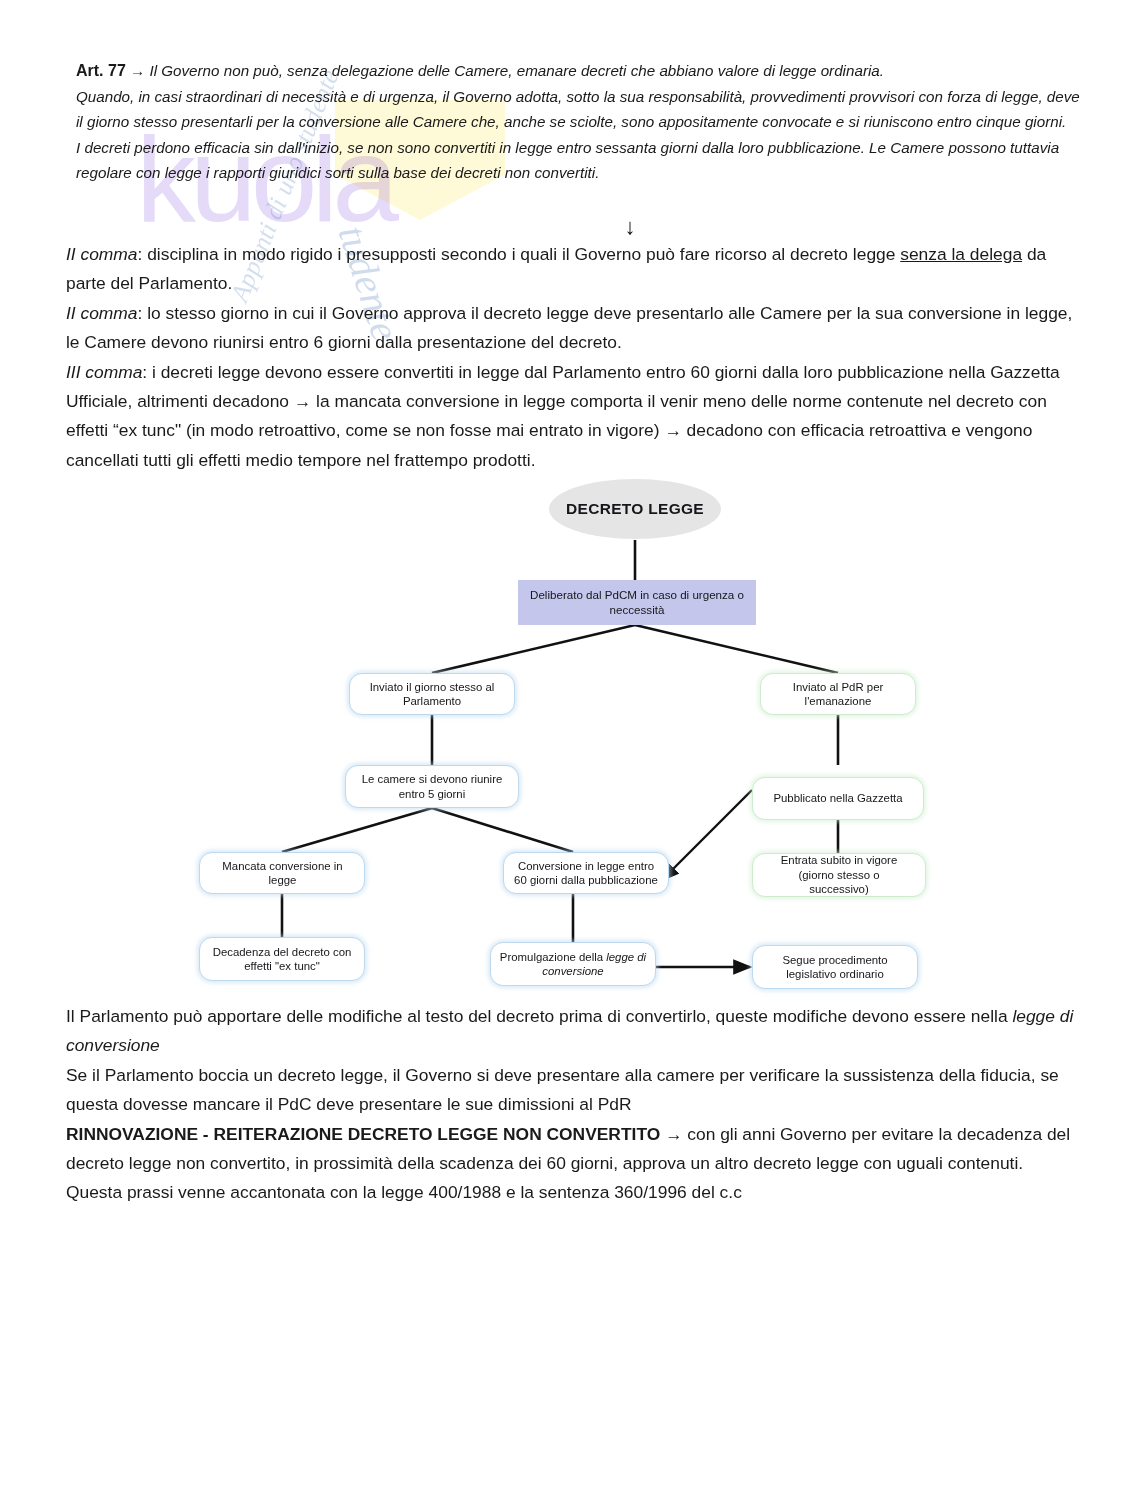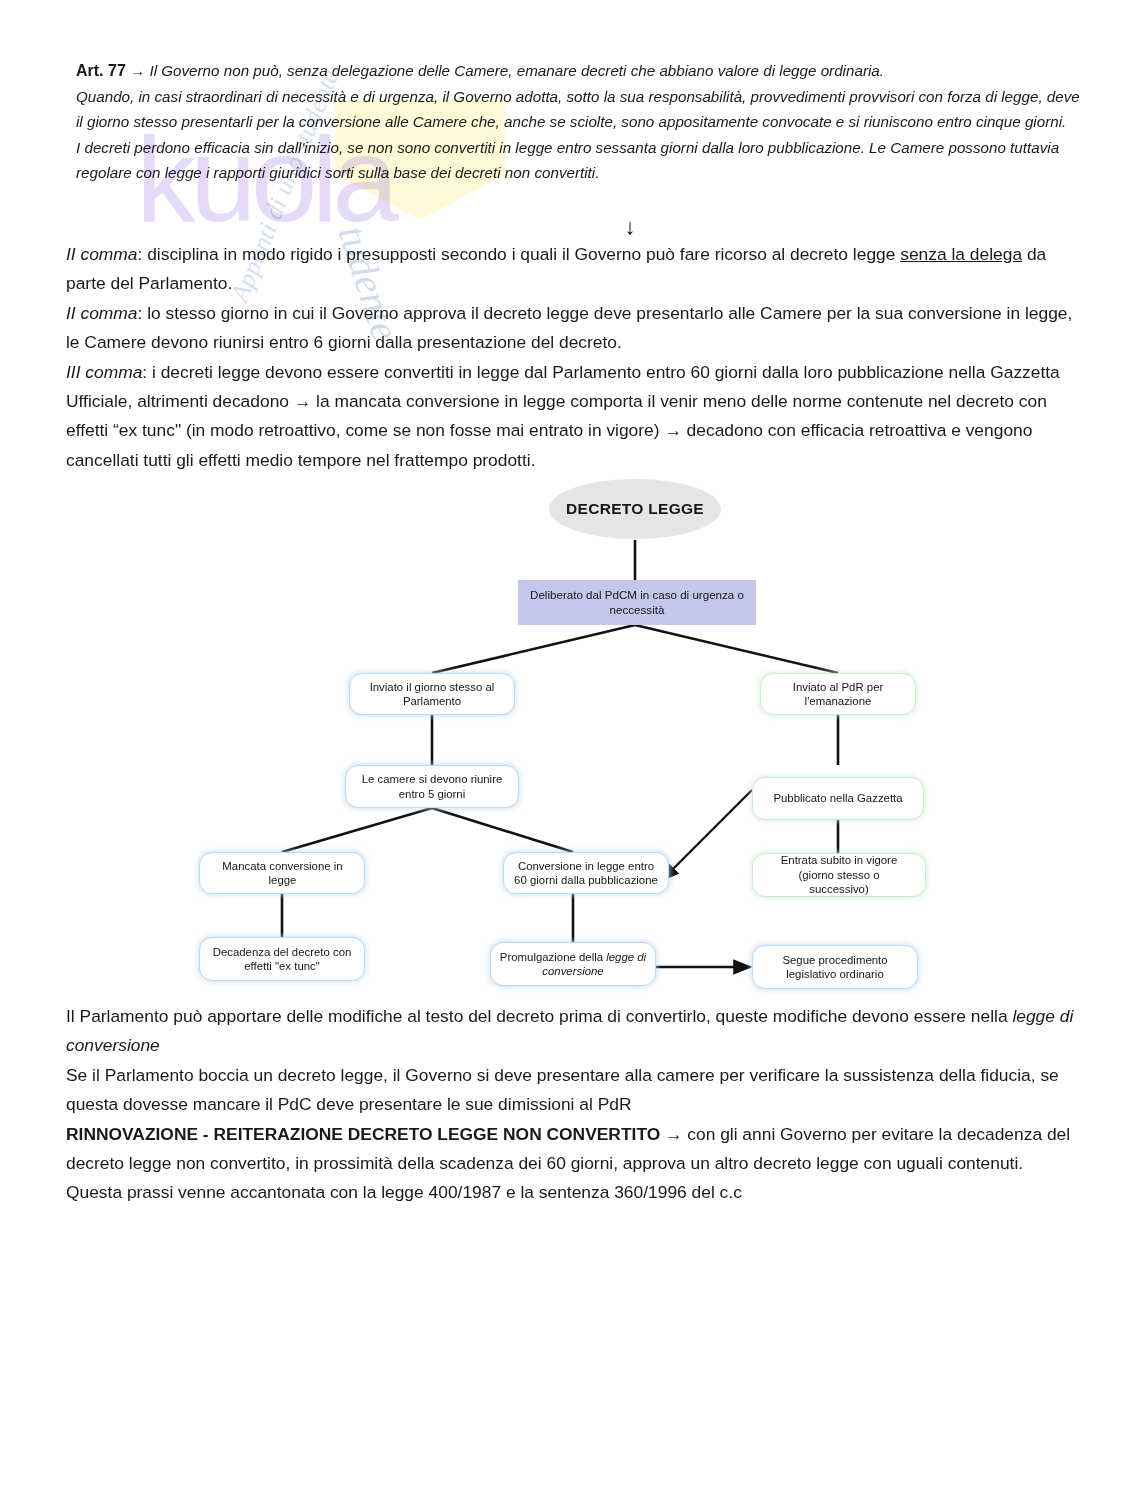--- a/index.html
+++ b/index.html
@@ -100,21 +100,21 @@
     </div>
 
     <div class="tail">
       <div>
         <span>Il Parlamento può apportare delle modifiche al testo del decreto prima di convertirlo, queste modifiche devono essere nella </span><span class="ital">legge di conversione</span>
       </div>
       <div>Se il Parlamento boccia un decreto legge, il Governo si deve presentare alla camere per verificare la sussistenza della fiducia, se questa dovesse mancare il PdC deve presentare le sue dimissioni al PdR</div>
       <div>
         <span class="bold">RINNOVAZIONE - REITERAZIONE DECRETO LEGGE NON CONVERTITO</span><span> → con gli anni Governo per evitare la decadenza del decreto legge non convertito, in prossimità della scadenza dei 60 giorni, approva un altro decreto legge con uguali contenuti.</span>
       </div>
-      <div>Questa prassi venne accantonata con la legge 400/1987 e la sentenza 360/1996 del c.c</div>
+      <div>Questa prassi venne accantonata con la legge 400/1988 e la sentenza 360/1996 del c.c</div>
     </div>
   </div>
 
   <div class="diagram">
 
     <svg width="1148" height="530">
       <defs>
         <marker id="ah" markerWidth="9" markerHeight="9" refX="7" refY="3.2" orient="auto" markerUnits="strokeWidth">
           <path d="M0,0 L8,3.2 L0,6.4 z" fill="#111"></path>
         </marker>

